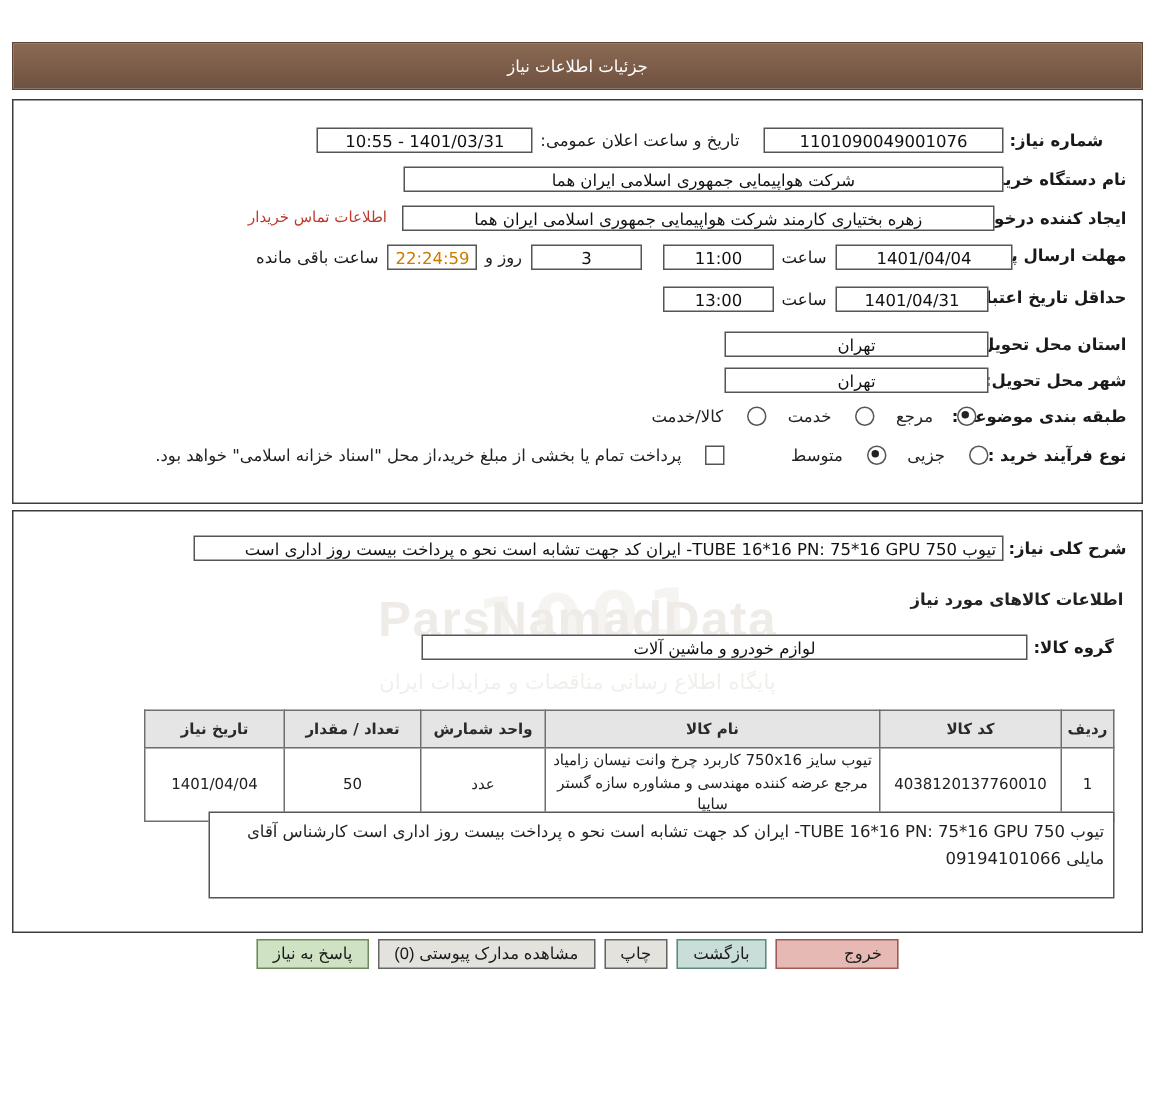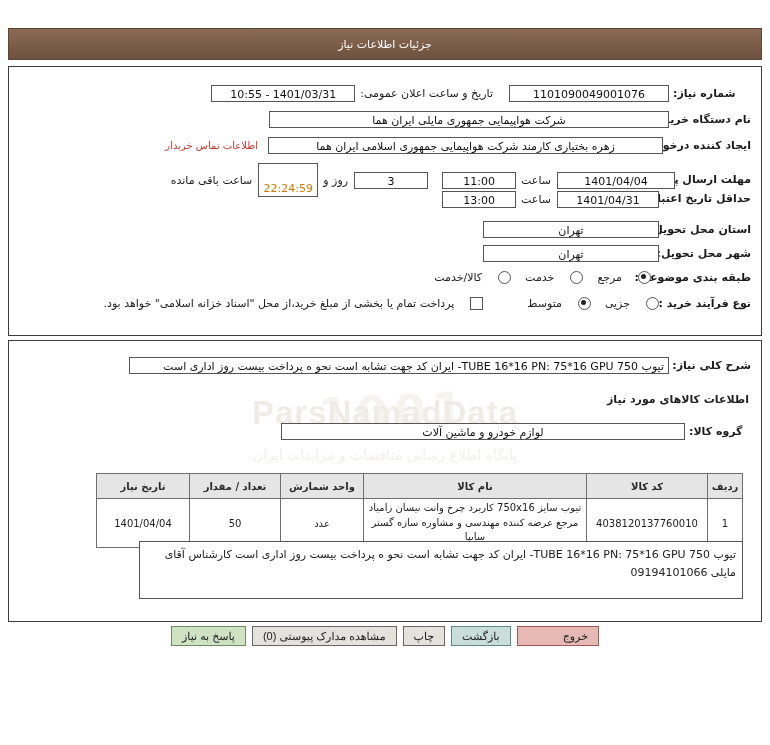--- a/index.html
+++ b/index.html
@@ -57,21 +57,21 @@
   .fld{
     border:1px solid #555;background:#fff;height:17px;line-height:17px;
     font-size:11px;padding:0 4px;text-align:center;color:#111;overflow:hidden;
     white-space:nowrap;box-sizing:border-box;
   }
   .fld.right{text-align:right;}
 
   .link{color:#c0392b;font-size:10px;text-decoration:none;}
   .timer{
     border:1px solid #555;background:#fff;color:#d07a00;height:17px;
-    line-height:17px;font-size:11px;text-align:center;padding:16px 3px;
+    line-height:17px;font-size:11px;text-align:center;padding:0 3px;
     box-sizing:border-box;
   }
 
   
   .radio{
     width:11px;height:11px;border:1px solid #555;border-radius:50%;
     display:inline-block;background:#fff;position:relative;vertical-align:middle;
   }
   .radio.on:after{
     content:"";position:absolute;width:5px;height:5px;border-radius:50%;
@@ -138,21 +138,21 @@
       <span class="lbl lbl-b" style="width:78px;display:inline-block;">شماره نیاز:</span>
       <span class="fld" style="width:160px;margin-right:4px;">1101090049001076</span>
     </div>
     <div class="row" style="top:18px;right:268px;">
       <span class="lbl">تاریخ و ساعت اعلان عمومی:</span>
       <span class="fld" style="width:144px;margin-right:5px;">1401/03/31 - 10:55</span>
     </div>
 
     <div class="row" style="top:44px;right:10px;">
       <span class="lbl lbl-b" style="width:78px;display:inline-block;">نام دستگاه خریدار:</span>
-      <span class="fld" style="width:400px;margin-right:4px;">شرکت هواپیمایی جمهوری مایلی ایران هما</span>
+      <span class="fld" style="width:400px;margin-right:4px;">شرکت هواپیمایی جمهوری اسلامی ایران هما</span>
     </div>
 
     <div class="row" style="top:70px;right:10px;">
       <span class="lbl lbl-b" style="width:88px;display:inline-block;">ایجاد کننده درخواست:</span>
       <span class="fld" style="width:395px;margin-right:0px;">زهره بختیاری کارمند شرکت هواپیمایی جمهوری اسلامی ایران هما</span>
       <a href="#" class="link" style="margin-right:10px;">اطلاعات تماس خریدار</a>
     </div>
 
     <div class="row" style="top:96px;right:10px;">
       <span class="lbl lbl-b" style="width:72px;display:inline-block;line-height:1.35;">مهلت ارسال پاسخ: تا تاریخ:</span>

